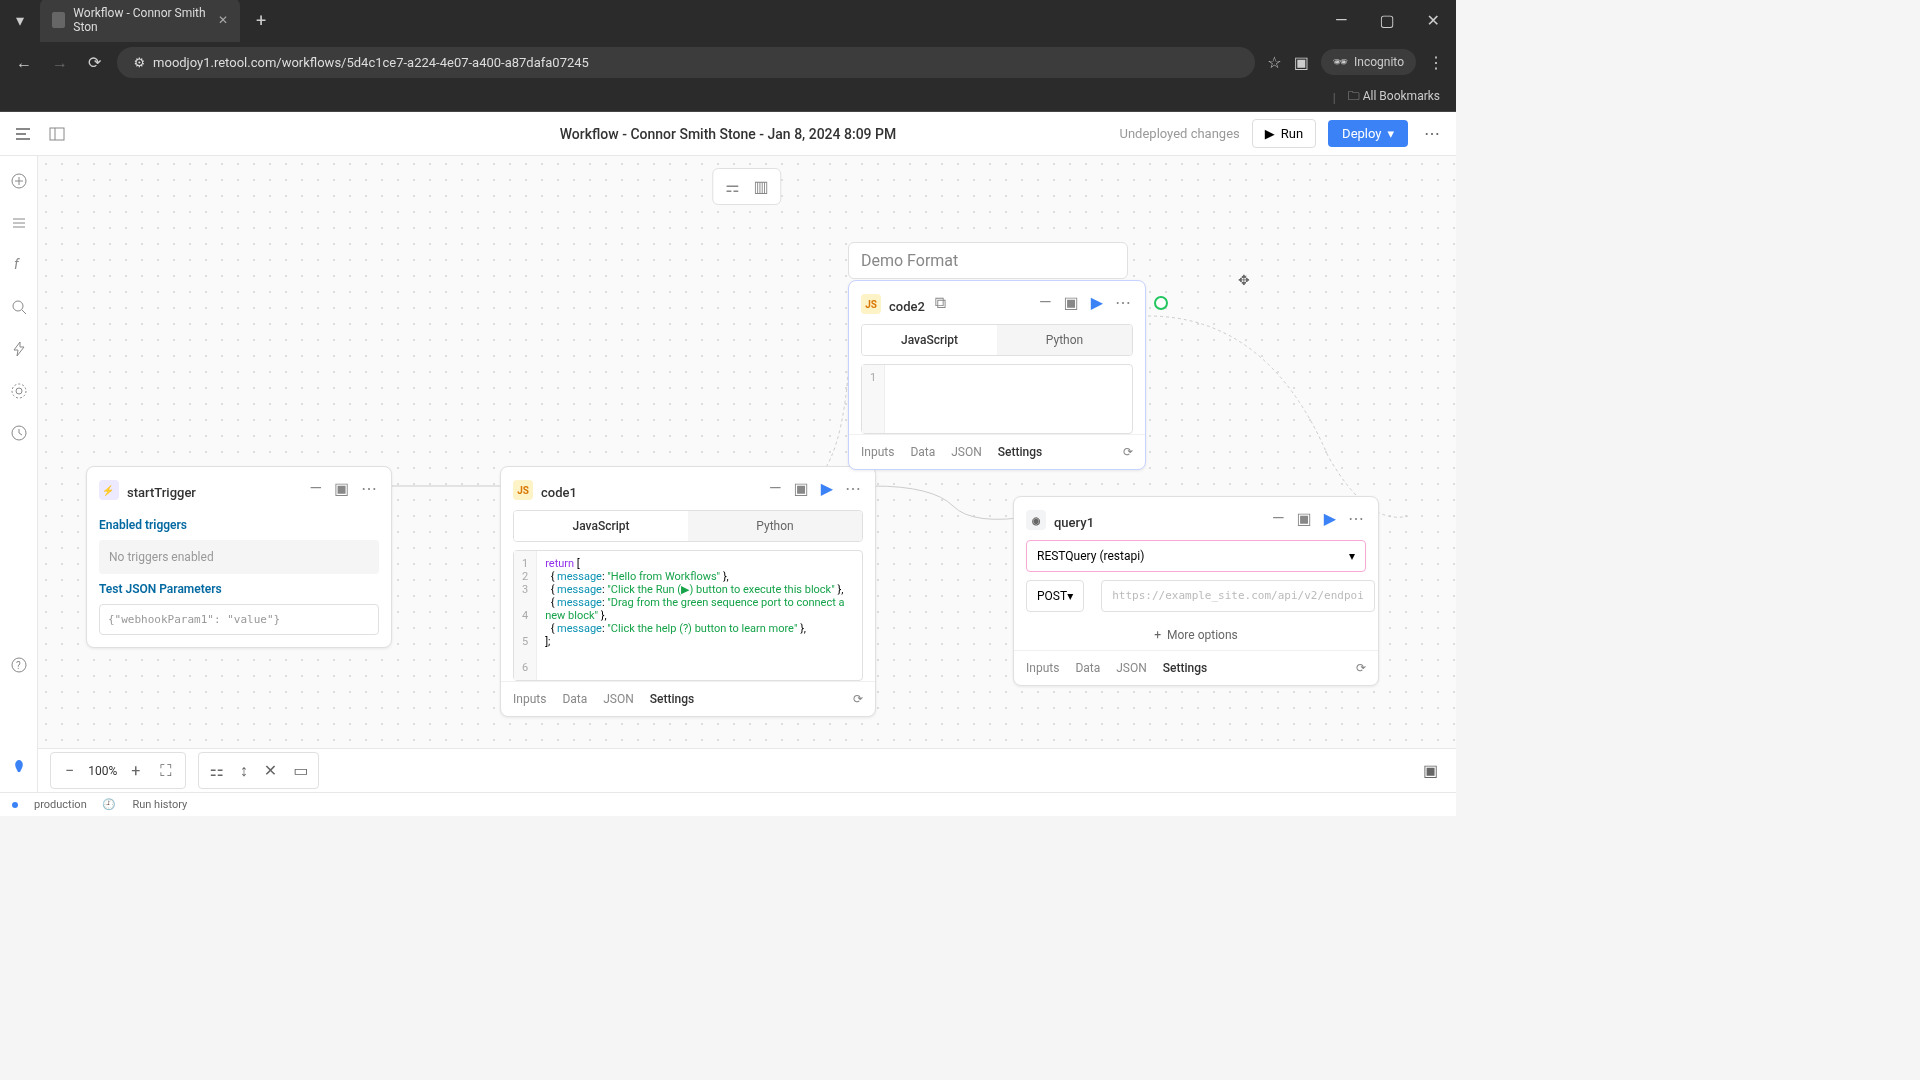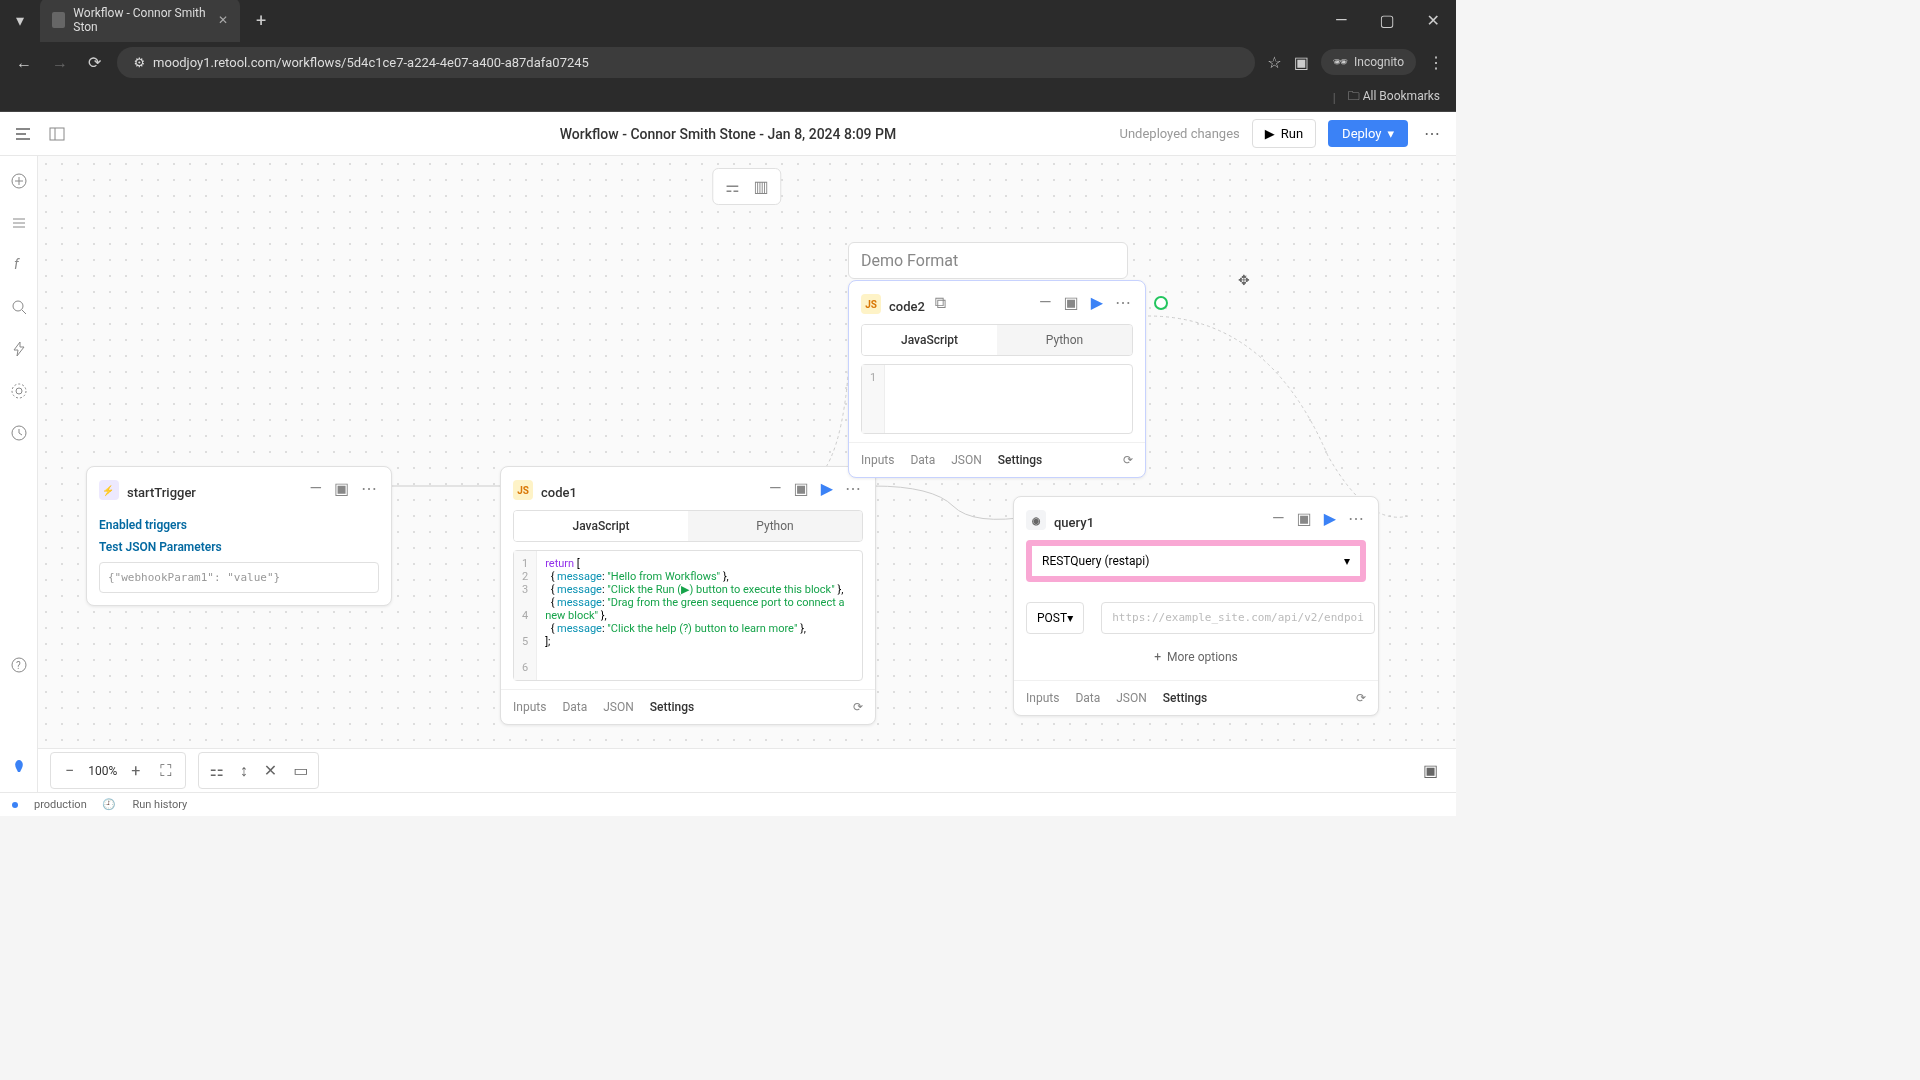--- a/index.html
+++ b/index.html
@@ -49,25 +49,25 @@
 .lang-tabs{display:flex;border:1px solid #e0e0e0;border-radius:4px;margin:0 12px 8px;overflow:hidden}
 .lang-tab{flex:1;padding:8px;text-align:center;font-size:12px;cursor:pointer;background:#fff;color:#666}
 .lang-tab.active{background:#fff;color:#333;font-weight:500}
 .lang-tab:not(.active){background:#f5f5f5}
 .code-editor{border:1px solid #e0e0e0;border-radius:4px;margin:0 12px;font-family:Menlo,Monaco,monospace;font-size:11px;display:flex;background:#fff;min-height:40px}
 .line-numbers{background:#f8f8f8;padding:6px 8px;color:#aaa;text-align:right;border-right:1px solid #eee;user-select:none}
 .code-content{padding:6px 8px;flex:1;white-space:pre-wrap;word-break:break-word}
 .code-content .kw{color:#9333ea}
 .code-content .prop{color:#0891b2}
 .code-content .str{color:#16a34a}
-.node-footer{display:flex;gap:16px;padding:10px 12px;font-size:12px;color:#888;border-top:1px solid #f0f0f0;margin-top:8px}
+.node-footer{display:flex;gap:16px;padding:10px 12px;font-size:12px;color:#888;border-top:1px solid #f0f0f0;margin-top:0}
 .node-footer span{cursor:pointer}
 .node-footer span.active{color:#333;font-weight:500}
 .node-footer .refresh{margin-left:auto}
-.resource-select{border:6px solid #f9a8d4;border-radius:4px;padding:8px 10px;margin:0 12px 20px;font-size:12px;display:flex;justify-content:space-between;align-items:flex-start}
+.resource-select{border:1px solid #f9a8d4;border-radius:4px;padding:8px 10px;margin:0 12px 8px;font-size:12px;display:flex;justify-content:space-between;align-items:flex-start}
 .method-row{display:flex;gap:17px;margin:0 12px 8px}
 .method-select{border:1px solid #e0e0e0;border-radius:4px;padding:8px 10px;font-size:12px;width:80px;display:flex;justify-content:space-between;align-items:center}
 .url-field{flex:1;border:1px solid #e0e0e0;border-radius:4px;padding:8px 10px;font-size:11px;color:#bbb;font-family:monospace}
 .more-options{text-align:center;padding:8px;font-size:12px;color:#666;cursor:pointer;display:flex;align-items:center;justify-content:center;gap:6px}
 .tooltip-label{position:absolute;background:#fff;border:1px solid #e0e0e0;border-radius:6px;padding:8px 12px;font-family:monospace;font-size:16px;color:#888;min-width:280px}
 .green-ring{position:absolute;width:14px;height:14px;border:2px solid #22c55e;border-radius:50%;background:#fff}
 .bottom-bar{position:absolute;bottom:0;left:38px;right:0;height:44px;border-top:1px solid #e8e8e8;background:#fff;display:flex;align-items:center;padding:0 12px;gap:12px}
 .zoom-controls{display:flex;align-items:center;gap:8px;border:1px solid #e0e0e0;border-radius:4px;padding:4px 8px}
 .zoom-val{font-size:12px;color:#333}
 .tool-group{display:flex;gap:4px;border:1px solid #e0e0e0;border-radius:4px;padding:4px}
@@ -241,20 +241,21 @@
         <span class="node-icon trigger">⚡</span>
         <span class="node-title">startTrigger</span>
         <div class="node-header-actions">
           <span class="node-action">—</span>
           <span class="node-action">▣</span>
           <span class="node-action">⋯</span>
         </div>
       </div>
       <div class="node-body">
         <div class="section-label">Enabled triggers</div>
+        <div class="empty-box">No triggers enabled</div>
         <div class="section-label">Test JSON Parameters</div>
         <div class="json-input">{"webhookParam1": "value"}</div>
       </div>
     </div>
 
     <div class="node" style="left:462px;top:310px;width:376px">
       <div class="node-header">
         <span class="node-icon js">JS</span>
         <span class="node-title">code1</span>
         <div class="node-header-actions">

